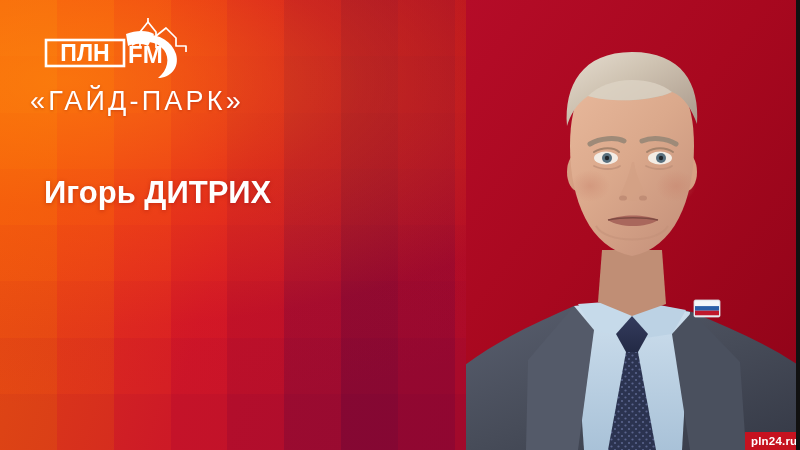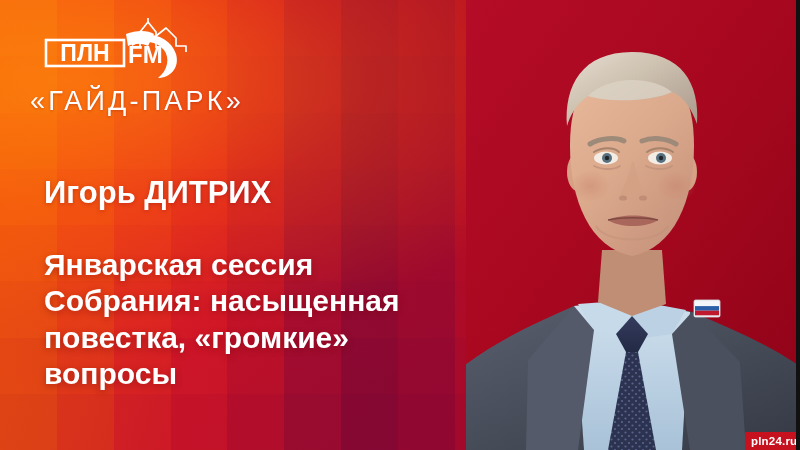--- a/index.html
+++ b/index.html
@@ -364,17 +364,16 @@
       <text x="84" y="45" fill="#ffffff" font-family="Liberation Sans, sans-serif" font-size="24" font-weight="bold">FM</text>
     </svg>
   </div>
 
   <div id="show-name">«ГАЙД-ПАРК»</div>
 
   <div id="guest-block">
     <div id="guest-name">Игорь ДИТРИХ</div>
   </div>
 
-  <div id="headline">Январская сессия Собрания: насыщенная повестка, «громкие» вопросы</div>
 
   <div id="watermark">pln24.ru</div>
 
 </div>
 
 </body></html>

